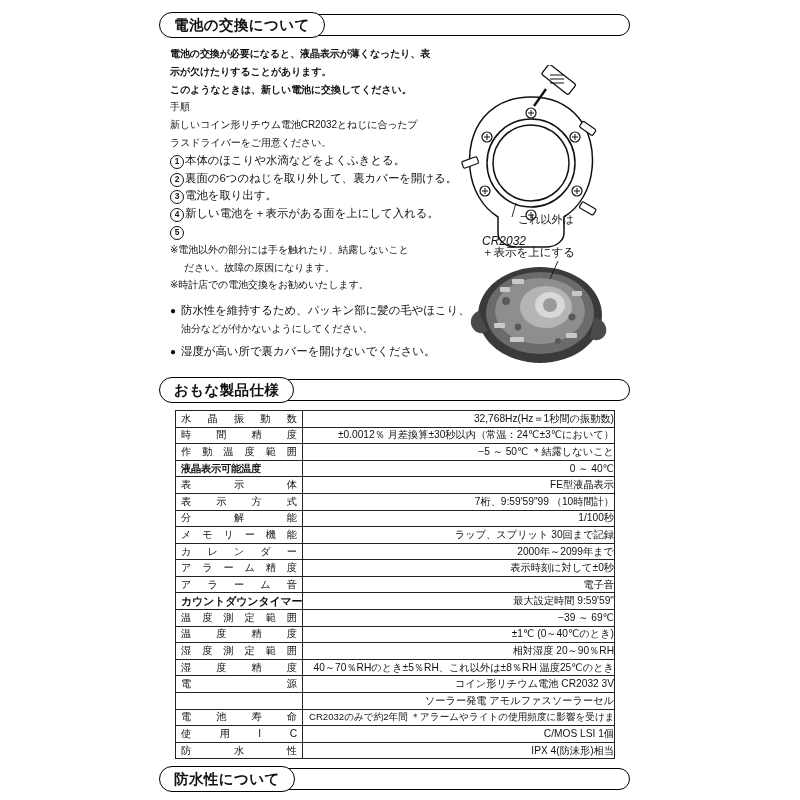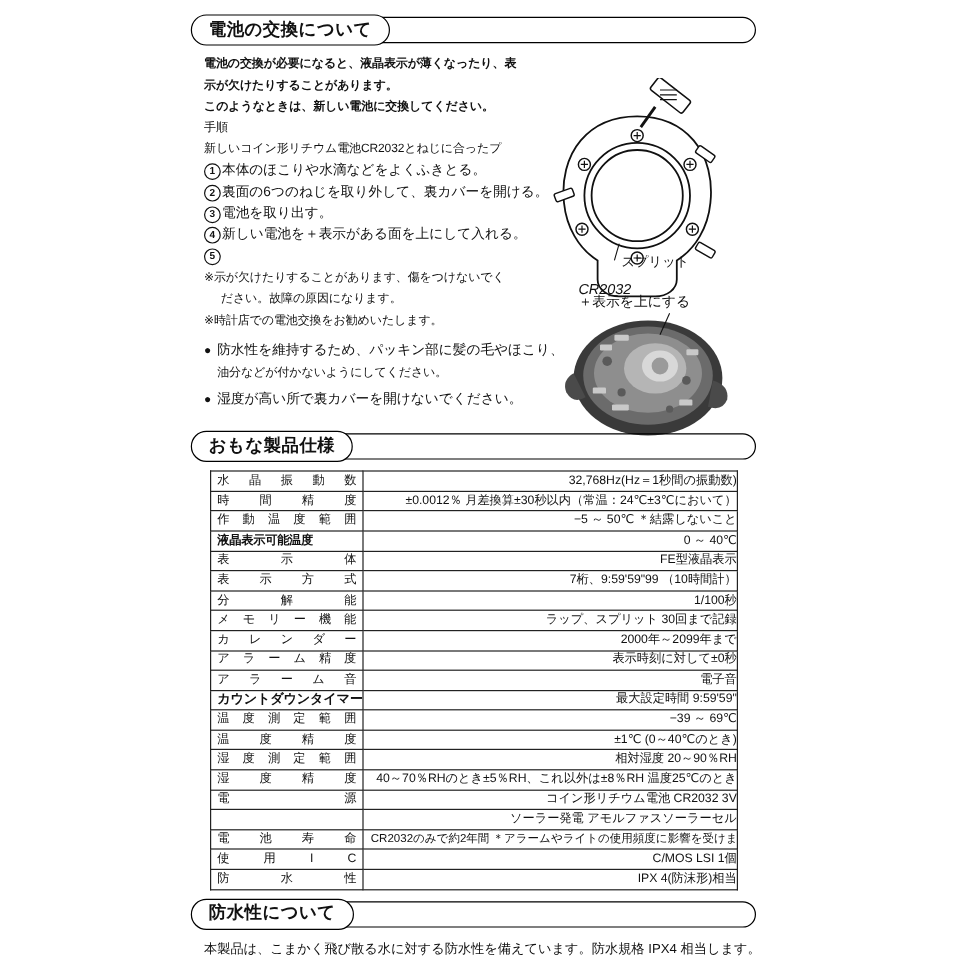--- a/index.html
+++ b/index.html
@@ -255,31 +255,32 @@
               <circle cx="104" cy="276" r="3"></circle>
             </g>
           </g>
 
           <g stroke="#111" stroke-width="0.9" fill="none">
             <path d="M62 138 L58 152"></path>
             <path d="M104 196 L96 214"></path>
           </g>
         </svg>
 
-        <div class="art-label lbl-cover">スプリット</div>
+        <div class="art-label lbl-cover">これ以外は</div>
         <div class="art-label lbl-cr">CR2032</div>
         <div class="art-label lbl-plus">＋表示を上にする</div>
       </div>
 
       <div class="body-col">
         <div class="ln b">電池の交換が必要になると、液晶表示が薄くなったり、表</div>
         <div class="ln b">示が欠けたりすることがあります。</div>
         <div class="ln b">このようなときは、新しい電池に交換してください。</div>
         <div class="ln">手順</div>
         <div class="ln">新しいコイン形リチウム電池CR2032とねじに合ったプ</div>
+        <div class="ln">ラスドライバーをご用意ください。</div>
 
         <div class="step">
           <span class="num"><i class="circ" style="font-style:normal">1</i></span>
           <span>本体のほこりや水滴などをよくふきとる。</span>
         </div>
         <div class="step">
           <span class="num"><i class="circ" style="font-style:normal">2</i></span>
           <span>裏面の6つのねじを取り外して、裏カバーを開ける。</span>
         </div>
         <div class="step">
@@ -287,21 +288,21 @@
           <span>電池を取り出す。</span>
         </div>
         <div class="step">
           <span class="num"><i class="circ" style="font-style:normal">4</i></span>
           <span>新しい電池を＋表示がある面を上にして入れる。</span>
         </div>
         <div class="step">
           <span class="num"><i class="circ" style="font-style:normal">5</i></span>
         </div>
 
-        <div class="ln">※示が欠けたりすることがあります、傷をつけないでく</div>
+        <div class="ln">※電池以外の部分には手を触れたり、結露しないこと</div>
         <div class="ln ind">ださい。故障の原因になります。</div>
         <div class="ln">※時計店での電池交換をお勧めいたします。</div>
 
         <div class="gap7"></div>
 
         <div class="bullet-row">
           <span class="dot">●</span>
           <span>防水性を維持するため、パッキン部に髪の毛やほこり、</span>
         </div>
         <div class="ln" style="padding-left:11px">油分などが付かないようにしてください。</div>

